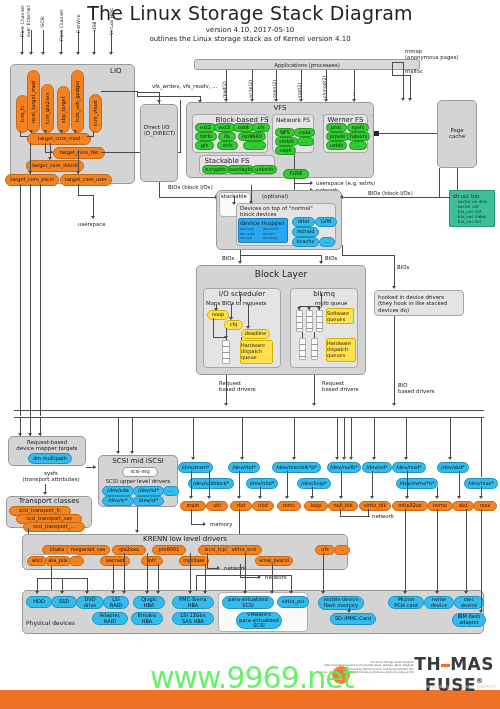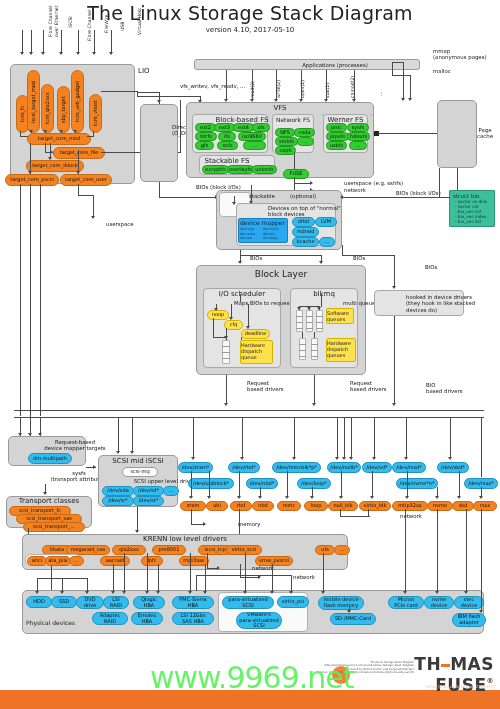--- a/index.html
+++ b/index.html
@@ -24,55 +24,56 @@
         padding:0 1px;overflow:hidden;}
   .orange{background:#f58220;border-color:#c96a12;}
   .green{background:#33cc33;border-color:#23991f;}
   .blue{background:#33bbee;border-color:#1f93c0;}
   .yellow{background:#ffe14d;border-color:#d4b300;}
   .white-pill{background:#fbfbfb;border-color:#9a9a9a;}
 
   .vert{writing-mode:vertical-rl;transform:rotate(180deg);}
 
   
-  .txt{position:absolute;font-size:5.4px;line-height:6.4px;color:#1a1a1a;white-space:pre;margin-left:28px;}
+  .txt{position:absolute;font-size:5.4px;line-height:6.4px;color:#1a1a1a;white-space:pre;}
   .txt6{font-size:6px;line-height:7px;}
   .txt7{font-size:7px;line-height:8px;}
 
   
   .ln{position:absolute;background:#4a4a4a;}
   .lnv{width:1px;}
   .lnh{height:1px;}
   .arrowdown{position:absolute;width:0;height:0;border-left:2.4px solid transparent;border-right:2.4px solid transparent;border-top:3.4px solid #4a4a4a;}
   .arrowright{position:absolute;width:0;height:0;border-top:2.4px solid transparent;border-bottom:2.4px solid transparent;border-left:3.4px solid #4a4a4a;}
   .arrowleft{position:absolute;width:0;height:0;border-top:2.4px solid transparent;border-bottom:2.4px solid transparent;border-right:3.4px solid #4a4a4a;}
 
   
   #structbio{background:#3dbf9a;border:0.8px solid #2b9478;}
   #structbio .t{font-size:5.6px;color:#103a30;padding:2px 0 0 3px;}
   #structbio ul{margin:0;padding:1px 0 0 5px;list-style:none;}
   #structbio li{font-size:4.2px;line-height:4.9px;color:#0d3b31;}
   #structbio li:before{content:"- ";}
 
   
   #footerbar{left:0;top:690px;width:500px;height:19px;background:#ee7326;}
-  #thomas{right:6px;top:656px;text-align:right;}
+  #thomas{right:6px;top:656px;text-align:center;}
   #thomas .l1,#thomas .l2{font-size:17px;font-weight:bold;letter-spacing:0.5px;color:#3b3b3b;line-height:17px;}
   #thomas .bar{display:inline-block;width:9px;height:3px;background:#ee7326;vertical-align:3px;}
   #license{right:86px;top:661px;width:120px;text-align:right;font-size:2.6px;line-height:3.4px;color:#555;}
   #cc{left:332px;top:666px;}
   #watermark{left:150px;top:660px;font-size:30px;color:#5bf25b;opacity:.92;letter-spacing:-1px;}
   #blogurl{right:4px;top:684px;font-size:4px;color:#f3c9ab;}
 </style>
 </head>
 <body>
 
 <div class="abs" id="title">The Linux Storage Stack Diagram</div>
 <div class="abs" id="subtitle">
   <div>version 4.10, 2017-05-10</div>
+  <div>outlines the Linux storage stack as of Kernel version 4.10</div>
 </div>
 
 <div class="abs txt vert" style="left:20px;top:6px;height:44px;font-size:4.6px;text-align:right;">Fibre Channel
 over Ethernet</div>
 <div class="abs txt vert" style="left:29px;top:6px;height:44px;font-size:4.6px;text-align:right;"></div>
 <div class="abs txt vert" style="left:40px;top:16px;height:34px;font-size:4.6px;text-align:right;">iSCSI</div>
 <div class="abs txt vert" style="left:59px;top:10px;height:40px;font-size:4.6px;text-align:right;">Fibre Channel</div>
 <div class="abs txt vert" style="left:76px;top:14px;height:36px;font-size:4.6px;text-align:right;">FireWire</div>
 <div class="abs txt vert" style="left:92px;top:22px;height:28px;font-size:4.6px;text-align:right;">USB</div>
 <div class="abs txt vert" style="left:109px;top:8px;height:42px;font-size:4.6px;text-align:right;">Virtual Host</div>

